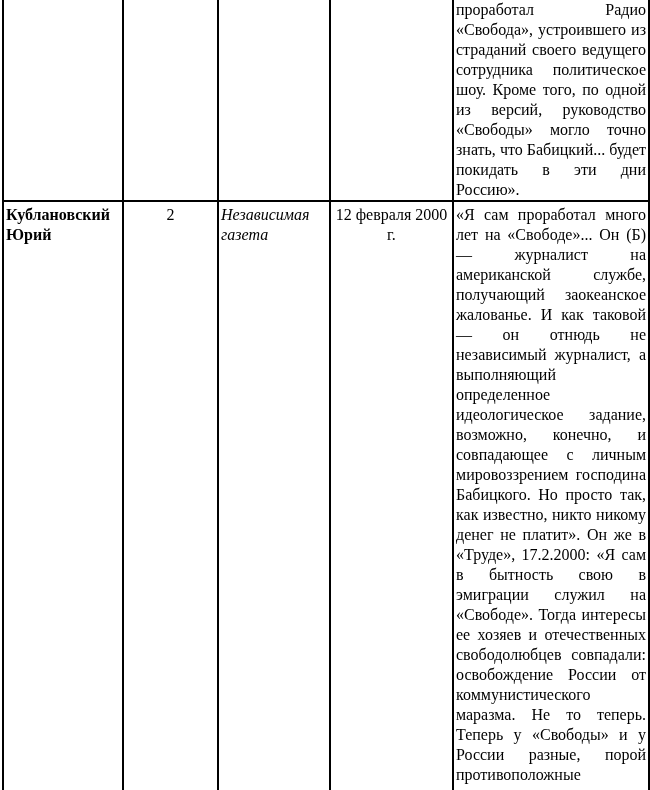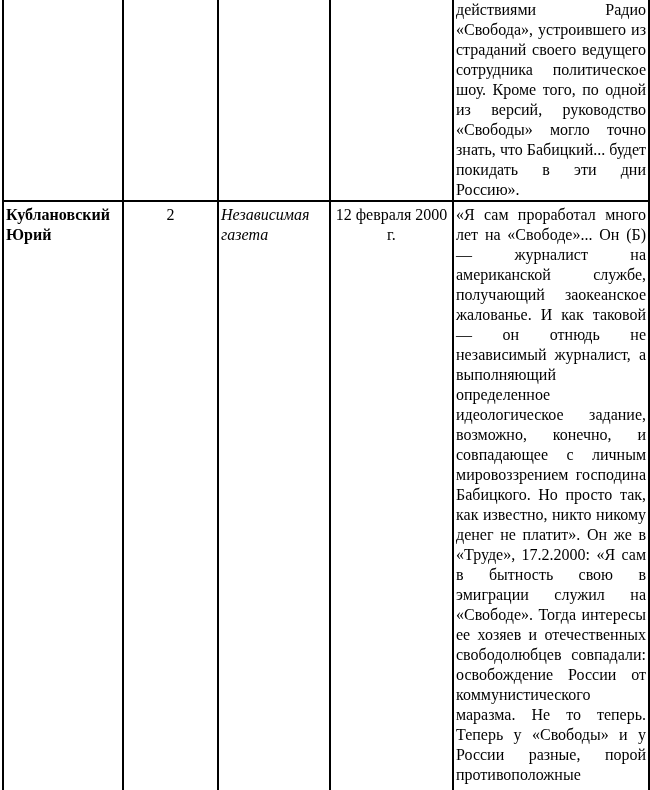--- a/index.html
+++ b/index.html
@@ -76,21 +76,21 @@
       <col style="width:112px">
       <col style="width:123px">
       <col style="width:196px">
     </colgroup>
     <tbody>
       <tr class="row-cont">
         <td class="c-name"></td>
         <td class="c-count"></td>
         <td class="c-source"></td>
         <td class="c-date"></td>
-        <td class="c-quote">действиями Радио «Свобода», устроившего из страданий своего ведущего сотрудника политическое шоу. Кроме того, по одной из версий, руководство «Свободы» могло точно знать, что Бабицкий... будет покидать в эти дни Россию».</td>
+        <td class="c-quote">проработал Радио «Свобода», устроившего из страданий своего ведущего сотрудника политическое шоу. Кроме того, по одной из версий, руководство «Свободы» могло точно знать, что Бабицкий... будет покидать в эти дни Россию».</td>
       </tr>
       <tr class="row-main">
         <td class="c-name">Кублановский Юрий</td>
         <td class="c-count">2</td>
         <td class="c-source">Независимая газета</td>
         <td class="c-date">12 февраля 2000 г.</td>
         <td class="c-quote">«Я сам проработал много лет на «Свободе»... Он (Б) — журналист на американской службе, получающий заокеанское жалованье. И как таковой — он отнюдь не независимый журналист, а выполняющий определенное идеологическое задание, возможно, конечно, и совпадающее с личным мировоззрением господина Бабицкого. Но просто так, как известно, никто никому денег не платит». Он же в «Труде», 17.2.2000: «Я сам в бытность свою в эмиграции служил на «Свободе». Тогда интересы ее хозяев и отечественных свободолюбцев совпадали: освобождение России от коммунистического маразма. Не то теперь. Теперь у «Свободы» и у России разные, порой противоположные</td>
       </tr>
     </tbody>
   </table>

